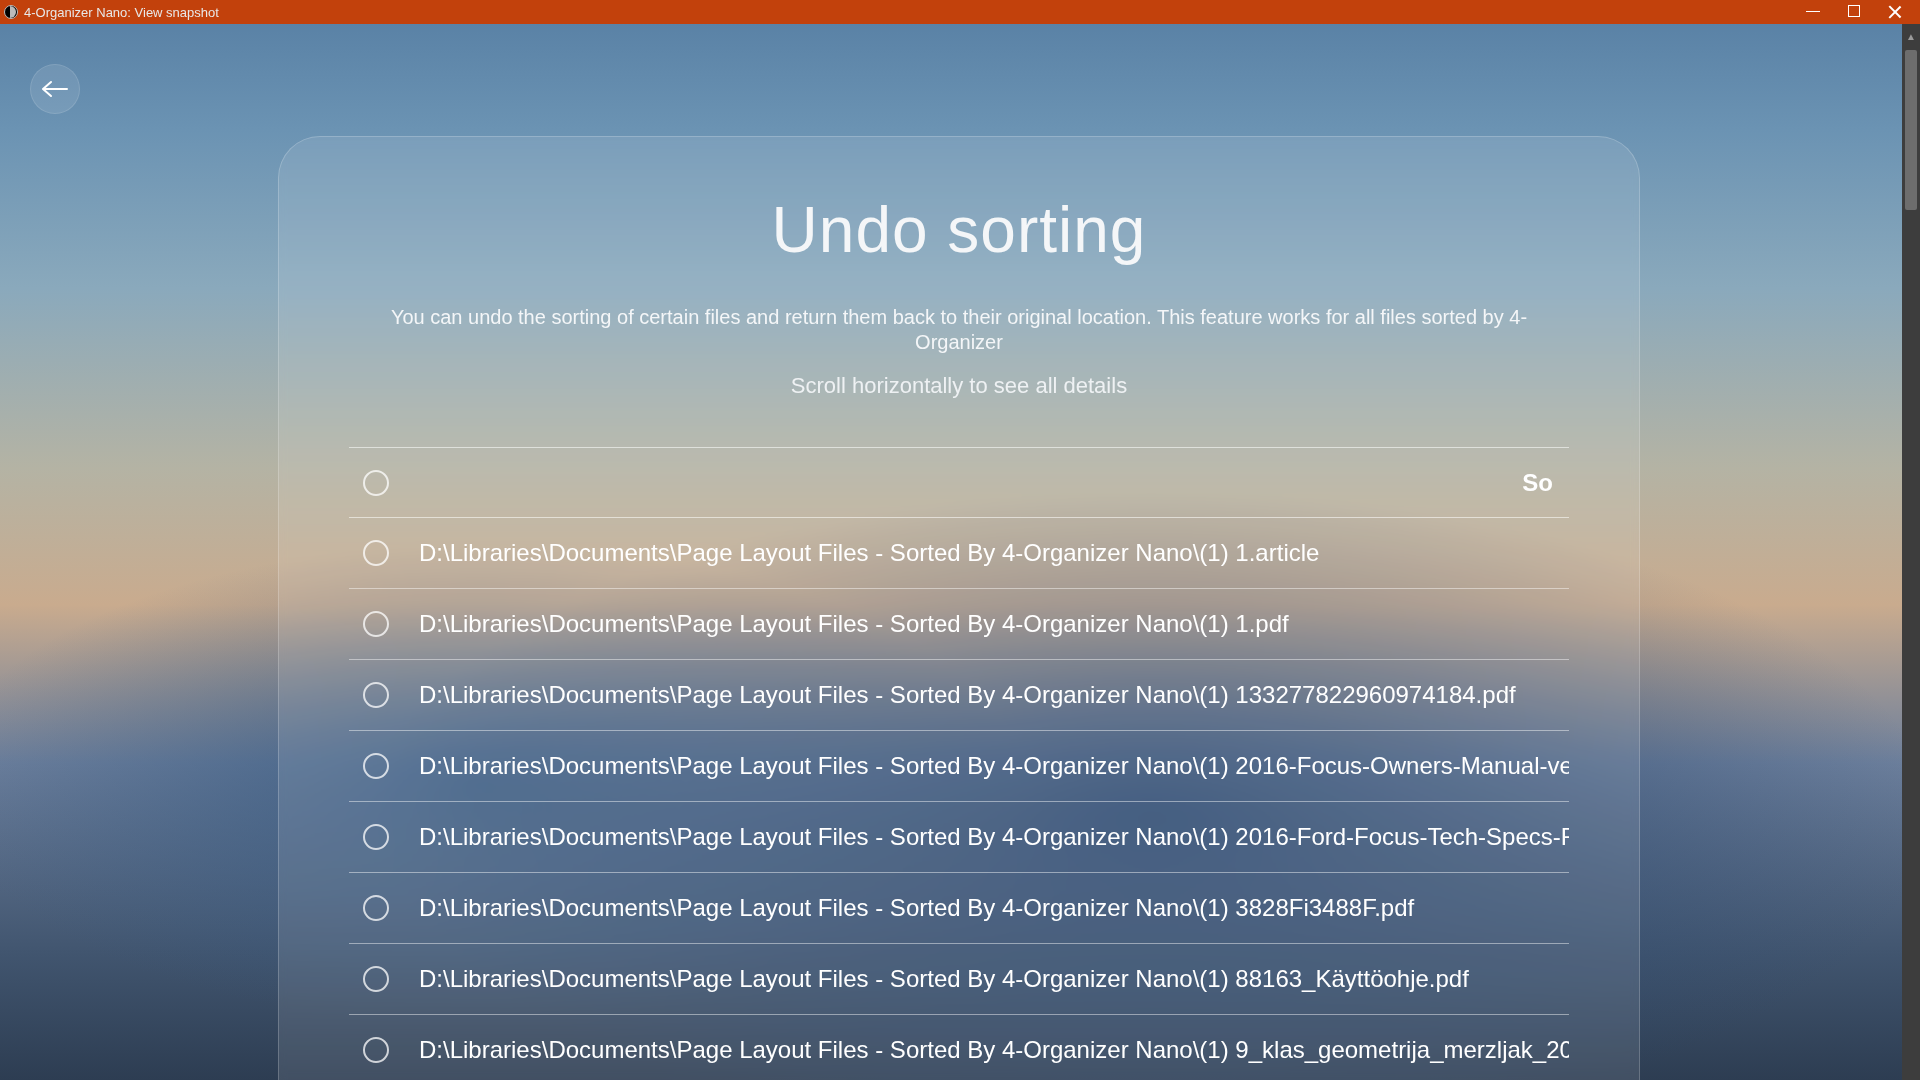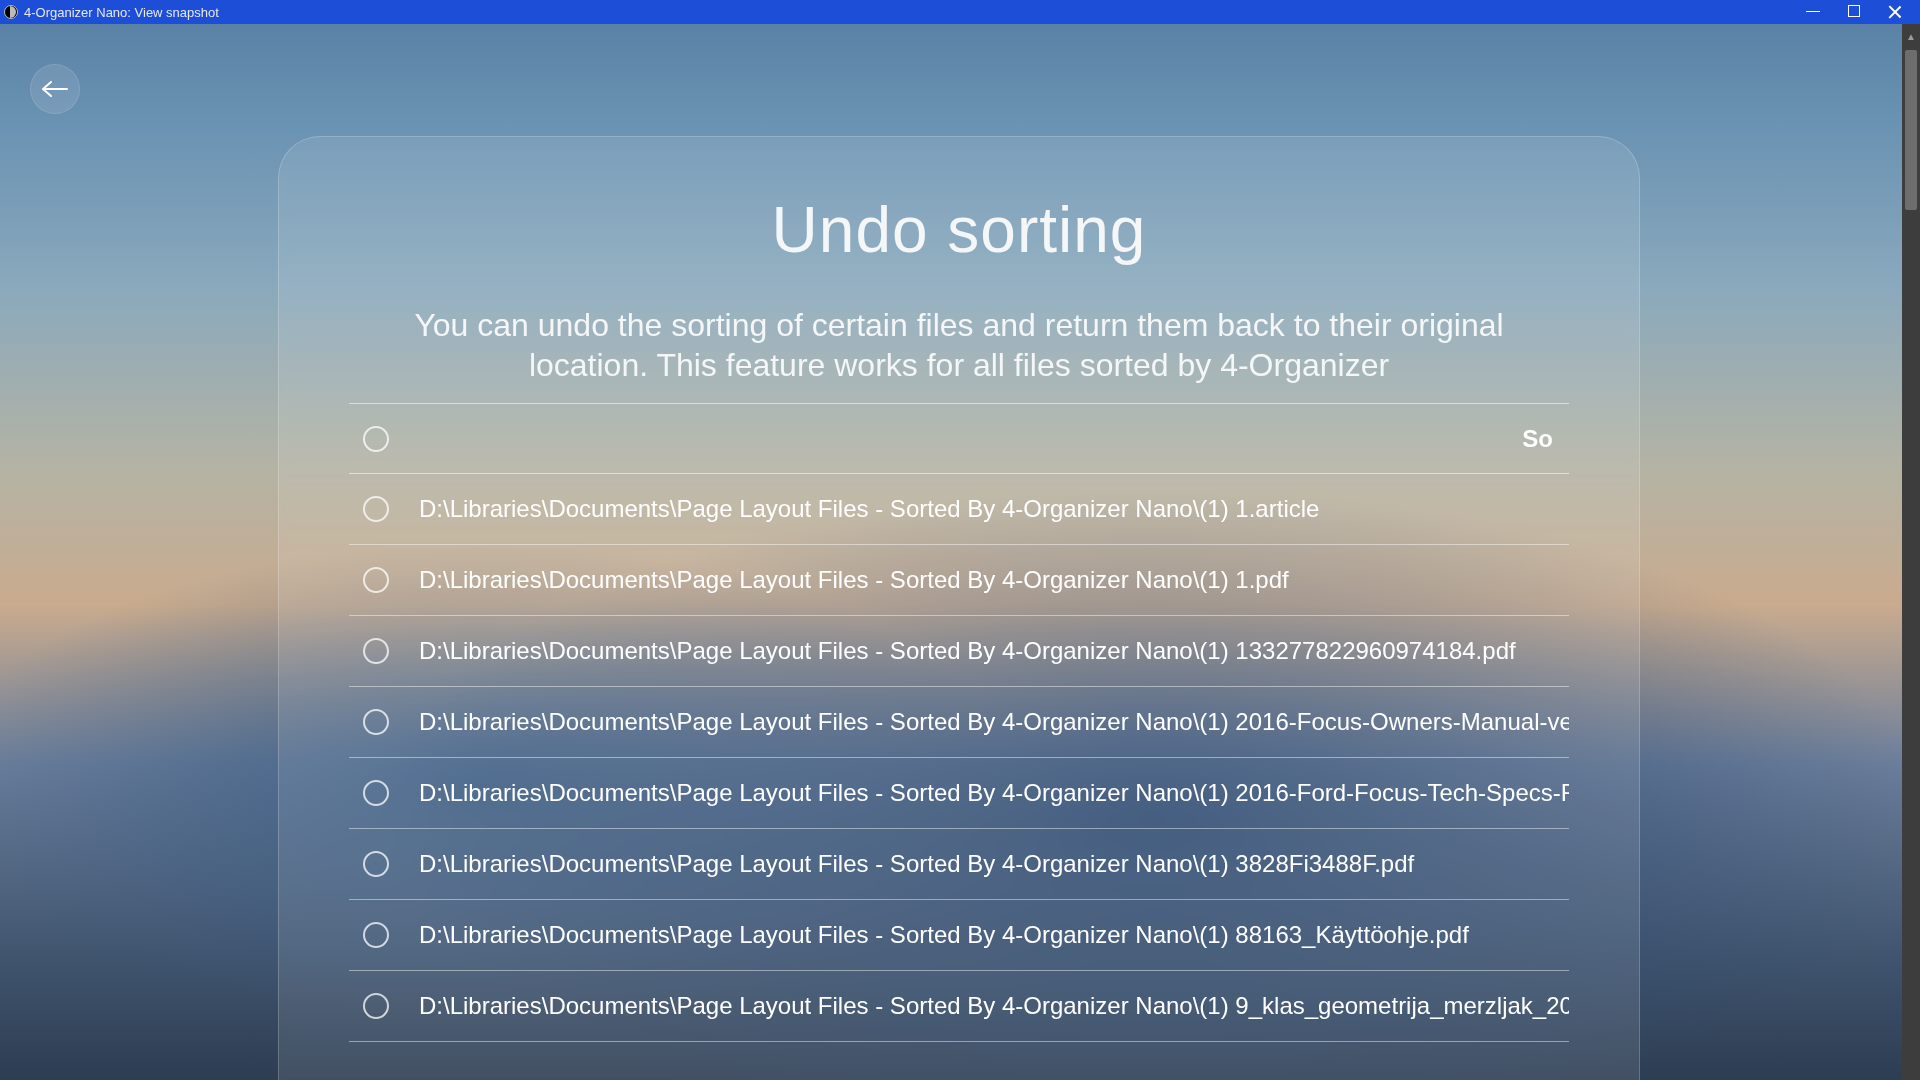--- a/index.html
+++ b/index.html
@@ -1,21 +1,21 @@
 <!DOCTYPE html>
 <html><head>
 <meta charset="utf-8">
 <style>
   * { margin: 0; padding: 0; box-sizing: border-box; }
   html, body { width: 1920px; height: 1080px; overflow: hidden; font-family: "Segoe UI", Arial, sans-serif; }
 
   
   .titlebar {
     height: 24px;
-    background: #1d4ed8;
+    background: #c2410c;
     color: #e8e8e8;
     display: flex;
     align-items: center;
     font-size: 13px;
     padding: 0 4px;
     position: relative;
   }
   .titlebar .app-icon {
     width: 14px; height: 14px;
     border: 1.5px solid #bbb;
@@ -120,21 +120,21 @@
   .card h1 {
     text-align:center;
     font-weight:300;
     font-size:64px;
     letter-spacing:1px;
     color:#f4f6f8;
     margin-bottom:38px;
   }
   .card .subtitle {
     text-align:center;
-    font-size:32px;
+    font-size:20px;
     font-weight:500;
     line-height:1.25;
     color:#f4f6f8;
     margin: 0 auto 18px auto;
     max-width: 1180px;
   }
   .card .hint {
     text-align:center;
     font-size:22px;
     color:#eef1f3;
@@ -197,20 +197,21 @@
 
   <div class="back-btn">
     <svg viewBox="0 0 28 20">
       <path d="M2 10 H26 M2 10 L10 3 M2 10 L10 17" stroke="#fff" stroke-width="2" fill="none" stroke-linecap="round" stroke-linejoin="round"></path>
     </svg>
   </div>
 
   <div class="card">
     <h1>Undo sorting</h1>
     <div class="subtitle">You can undo the sorting of certain files and return them back to their original location. This feature works for all files sorted by 4-Organizer</div>
+    <div class="hint">Scroll horizontally to see all details</div>
 
     <div class="table">
       <div class="hdr">
         <span class="radio"></span>
         <span class="col-label">So</span>
       </div>
       <div id="rows">
           <div class="row">
             <span class="radio"></span>
             <span class="path">D:\Libraries\Documents\Page Layout Files - Sorted By 4-Organizer Nano\(1) 1.article</span>

